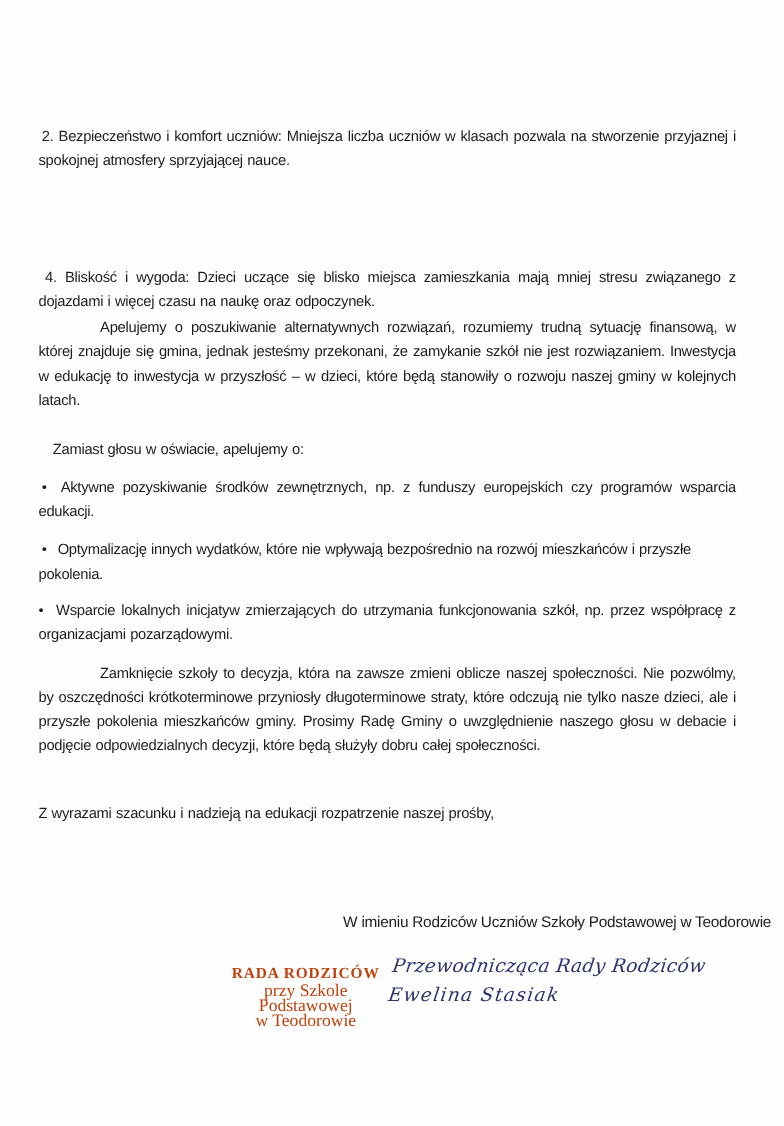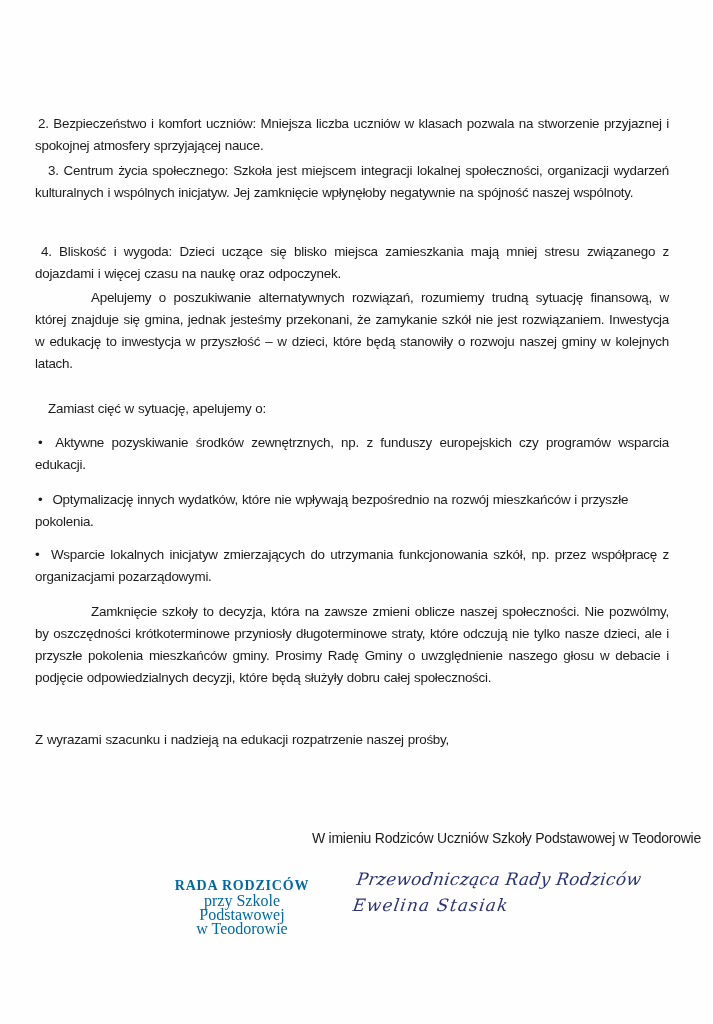--- a/index.html
+++ b/index.html
@@ -93,27 +93,26 @@
       white-space: nowrap;
     }
   </style>
 </head>
 <body>
 
 <div class="page">
 
   <p class="text-block indent-tiny" style="top:113px; margin:0;">2. Bezpieczeństwo i komfort uczniów: Mniejsza liczba uczniów w klasach pozwala na stworzenie przyjaznej i spokojnej atmosfery sprzyjającej nauce.</p>
 
-  <p class="text-block indent-med" style="top:160px; margin:0;">3. Centrum życia społecznego: Szkoła jest miejscem integracji lokalnej społeczności, organizacji wydarzeń kulturalnych i wspólnych inicjatyw. Jej zamknięcie wpłynęłoby negatywnie na spójność naszej wspólnoty.</p>
 
   <p class="text-block indent-small" style="top:241px; margin:0;">4. Bliskość i wygoda: Dzieci uczące się blisko miejsca zamieszkania mają mniej stresu związanego z dojazdami i więcej czasu na naukę oraz odpoczynek.</p>
 
   <p class="text-block indent-large" style="top:287px; margin:0;">Apelujemy o poszukiwanie alternatywnych rozwiązań, rozumiemy trudną sytuację finansową, w której znajduje się gmina, jednak jesteśmy przekonani, że zamykanie szkół nie jest rozwiązaniem. Inwestycja w edukację to inwestycja w przyszłość – w dzieci, które będą stanowiły o rozwoju naszej gminy w kolejnych latach.</p>
 
-  <p class="text-block left indent-med" style="top:398px; margin:0;">Zamiast cięć w sytuację, apelujemy o:</p>
+  <p class="text-block left indent-med" style="top:398px; margin:0;">Zamiast głosu w oświacie, apelujemy o:</p>
 
   <div class="text-block" style="top:432px;">
     <p class="bullet indent-tiny" style="margin:0;">
       <span>Aktywne pozyskiwanie środków zewnętrznych, np. z funduszy europejskich czy programów wsparcia edukacji.</span>
     </p>
   </div>
 
   <div class="text-block" style="top:544px;">
     <p class="bullet" style="margin:0;">
       <span>Wsparcie lokalnych inicjatyw zmierzających do utrzymania funkcjonowania szkół, np. przez współpracę z organizacjami pozarządowymi.</span>
@@ -125,21 +124,21 @@
       <span>Optymalizację innych wydatków, które nie wpływają bezpośrednio na rozwój mieszkańców i przyszłe pokolenia.</span>
     </p>
   </div>
 
   <p class="text-block indent-large" style="top:601px; margin:0;">Zamknięcie szkoły to decyzja, która na zawsze zmieni oblicze naszej społeczności. Nie pozwólmy, by oszczędności krótkoterminowe przyniosły długoterminowe straty, które odczują nie tylko nasze dzieci, ale i przyszłe pokolenia mieszkańców gminy. Prosimy Radę Gminy o uwzględnienie naszego głosu w debacie i podjęcie odpowiedzialnych decyzji, które będą służyły dobru całej społeczności.</p>
 
   <p class="text-block left" style="top:729px; margin:0;">Z wyrazami szacunku i nadzieją na edukacji rozpatrzenie naszej prośby,</p>
 
   <div class="signatory-line">W imieniu Rodziców Uczniów Szkoły Podstawowej w Teodorowie</div>
 
-  <div class="stamp" style="color: #0369a1;">
+  <div class="stamp" style="color: #c2410c; margin-left: 36px;">
     <div class="stamp-title">RADA RODZICÓW</div>
     <div class="stamp-line">przy Szkole Podstawowej</div>
     <div class="stamp-line">w Teodorowie</div>
   </div>
 
   <div class="signature" style="color: rgb(43, 52, 112);">
     <div class="sig-line1">Przewodnicząca Rady Rodziców</div>
     <div class="sig-line2">Ewelina Stasiak</div>
   </div>
 

